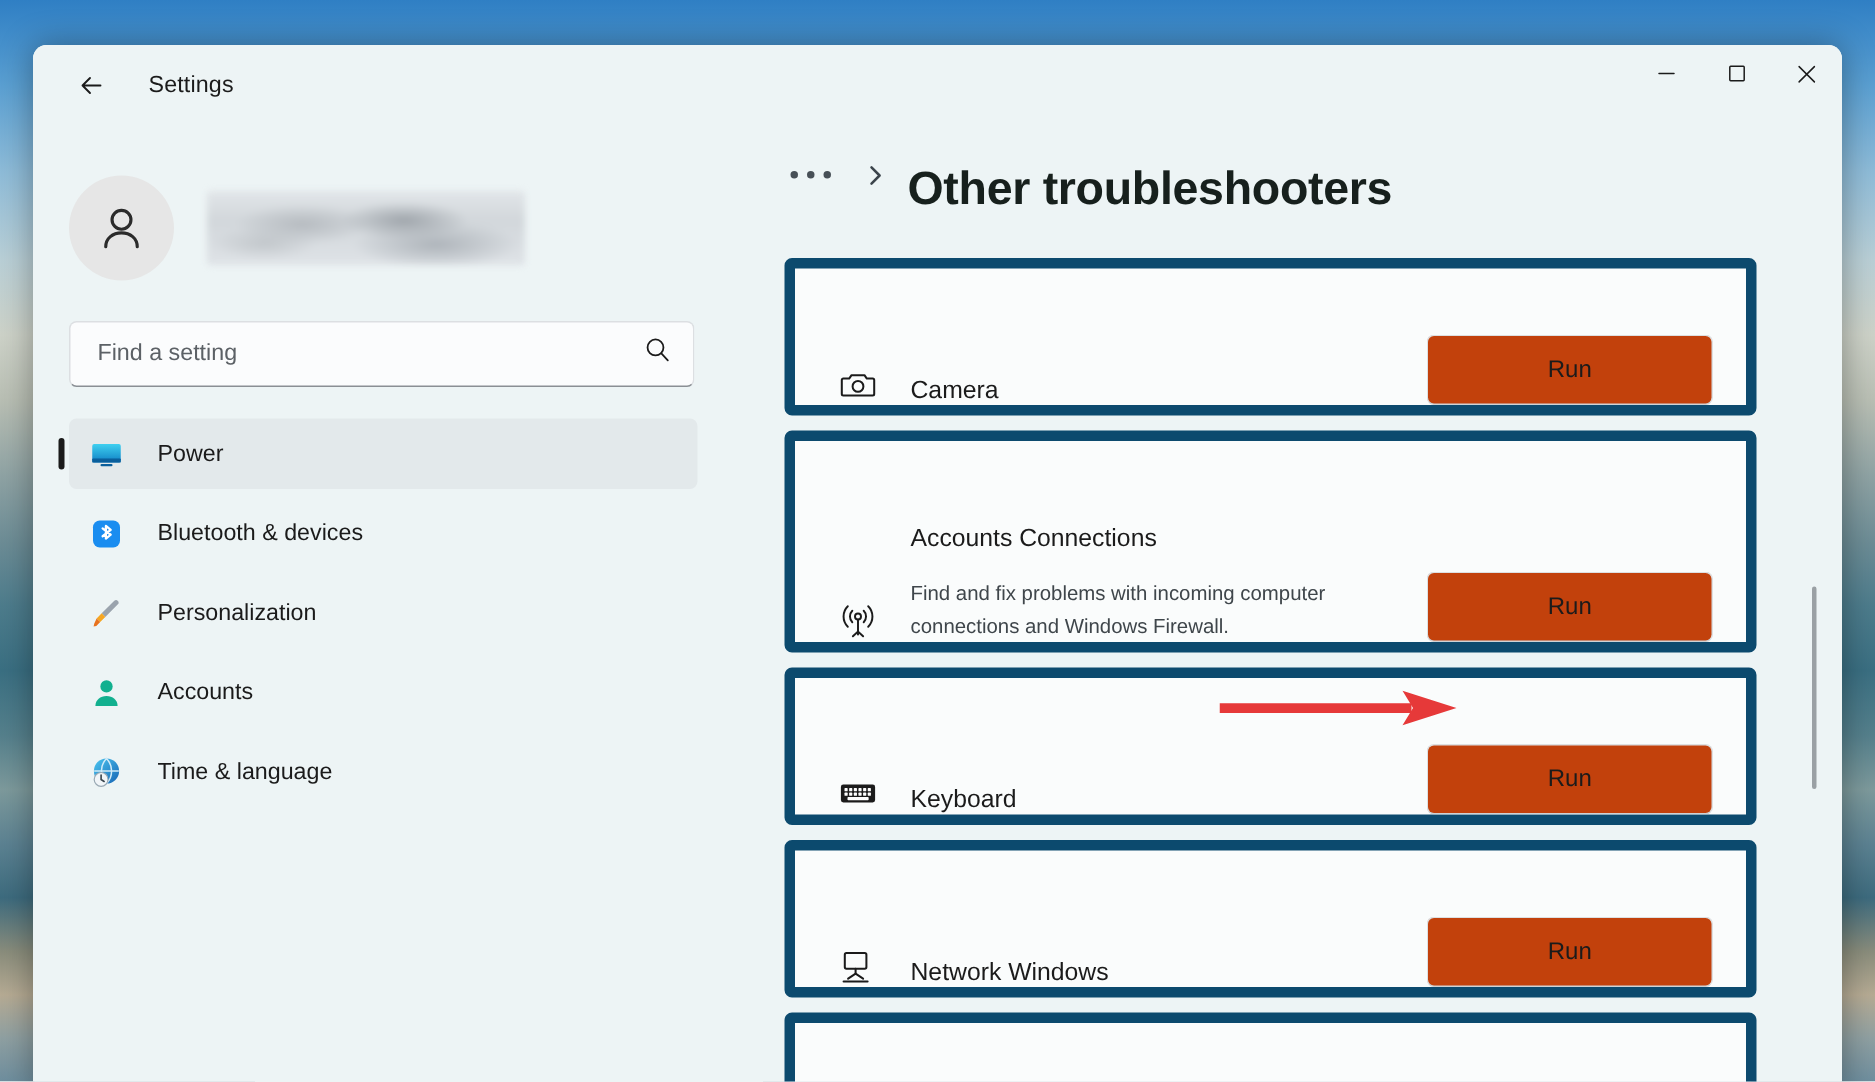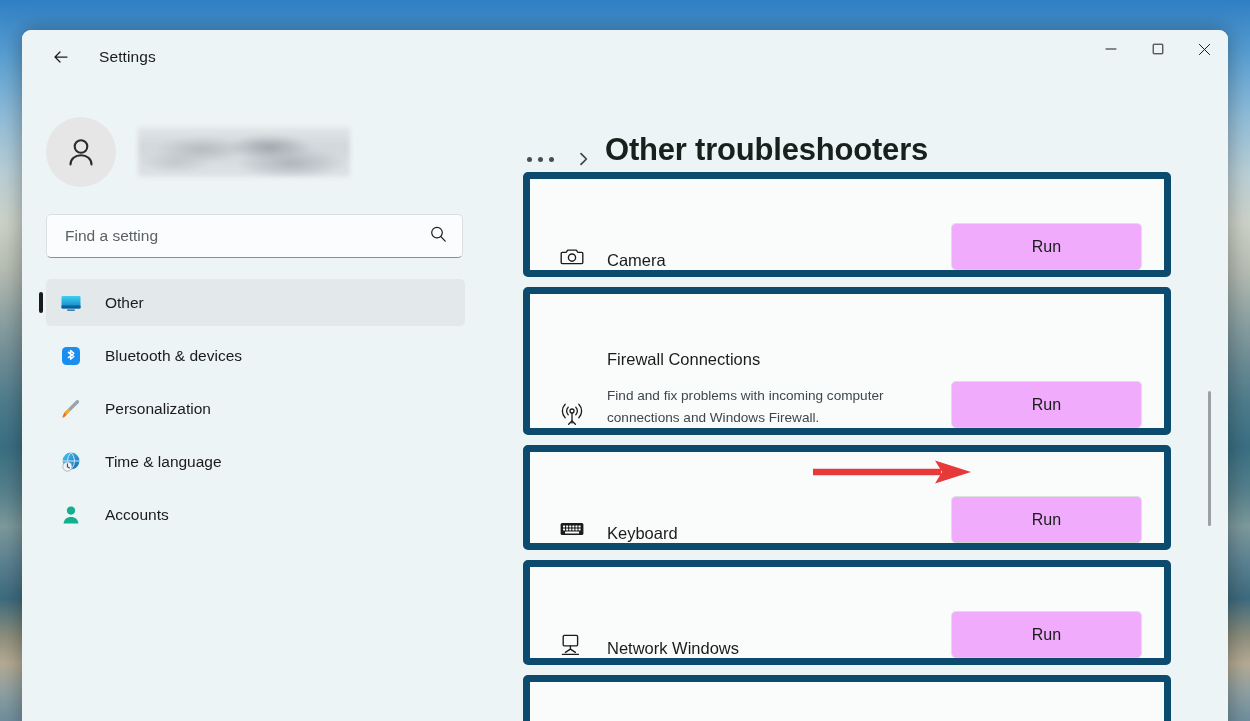--- a/index.html
+++ b/index.html
@@ -190,21 +190,21 @@
     padding-right: 0;
   }
   #main-scroll {
     height: 100%;
     padding: 0 57px 0 38px;
     overflow: hidden;
   }
 
   #breadcrumb-row {
     display: flex;
-    align-items: flex-end;
+    align-items: flex-start;
     padding-top: 24px;
     height: 84px;
   }
   #crumb-ellipsis {
     display: flex; gap: 6px; align-items: center;
     padding: 6px 4px;
     cursor: pointer;
   }
   #crumb-ellipsis span {
     width: 5px; height: 5px; border-radius: 50%;
@@ -242,21 +242,21 @@
     font-size: 13.6px;
     color: #3f464b;
     line-height: 1.58;
     margin-top: 16px;
     max-width: 310px;
   }
   .run-button {
     width: 191px;
     height: 47px;
     flex: 0 0 191px;
-    background: #f0abfc;
+    background: #c2410c;
     border: 1px solid #dde0e2;
     border-bottom-color: #cfd3d6;
     border-radius: 5px;
     font-family: "Liberation Sans", sans-serif;
     font-size: 16px;
     color: #1b1b1b;
     cursor: pointer;
     margin-top: 44px;
   }
 
@@ -361,21 +361,21 @@
                   <linearGradient id="mg" x1="0" y1="0" x2="0" y2="1">
                     <stop offset="0%" stop-color="#3fd0f0"></stop>
                     <stop offset="100%" stop-color="#0f7fc4"></stop>
                   </linearGradient>
                 </defs>
                 <rect x="2.5" y="5" width="19" height="12.4" rx="1.3" fill="url(#mg)"></rect>
                 <rect x="2.5" y="14.6" width="19" height="2.8" rx="0.6" fill="#0a5f9c"></rect>
                 <rect x="8" y="18.4" width="8" height="1.4" rx="0.7" fill="#0a5f9c"></rect>
               </svg>
             </span>
-            <span class="nav-label">Other</span>
+            <span class="nav-label">Power</span>
           </div>
 
           <div class="nav-item">
 
             <span class="nav-icon">
               <svg width="22" height="22" viewBox="0 0 22 22">
                 <rect x="2" y="2" width="18" height="18" rx="4.5" fill="#1a8df0"></rect>
                 <path d="M8.4 7.3l5.4 4.2-3.2 2.6V5.6l3.2 2.7-5.4 4.2" fill="none" stroke="#fff" stroke-width="1.5" stroke-linecap="round" stroke-linejoin="round"></path>
               </svg>
             </span>
@@ -388,51 +388,51 @@
             <span class="nav-icon">
               <svg width="24" height="24" viewBox="0 0 24 24">
                 <path d="M19.6 3.6c.7.7.7 1.7 0 2.3l-8.4 8.4-2.4-2.4 8.4-8.4c.7-.6 1.7-.6 2.4.1z" fill="#9aa3ad"></path>
                 <path d="M8.8 11.9l2.4 2.4-3.4 3.4-2.4-2.4 3.4-3.4z" fill="#f5a623"></path>
                 <path d="M5.4 15.3l2.4 2.4-2.6 2.6-1.8.4.4-1.8 1.6-3.6z" fill="#e8721e"></path>
               </svg>
             </span>
             <span class="nav-label">Personalization</span>
           </div>
 
+
+          <div class="nav-item">
+
+            <span class="nav-icon">
+              <svg width="22" height="22" viewBox="0 0 22 22">
+                <circle cx="11" cy="6.6" r="4.1" fill="#12b08f"></circle>
+                <path d="M3.6 19.6c0-4 3.3-6.6 7.4-6.6s7.4 2.6 7.4 6.6H3.6z" fill="#12b08f"></path>
+              </svg>
+            </span>
+            <span class="nav-label">Accounts</span>
+          </div>
 
           <div class="nav-item">
 
             <span class="nav-icon">
               <svg width="24" height="24" viewBox="0 0 24 24">
                 <defs>
                   <linearGradient id="gg" x1="0" y1="0" x2="1" y2="1">
                     <stop offset="0%" stop-color="#4bc6f0"></stop>
                     <stop offset="100%" stop-color="#1765b5"></stop>
                   </linearGradient>
                 </defs>
                 <circle cx="12" cy="11" r="8.4" fill="url(#gg)"></circle>
                 <path d="M3.8 11h16.4M12 2.6c2.3 2.4 3.4 5.4 3.4 8.4s-1.1 6-3.4 8.4C9.7 17 8.6 14 8.6 11S9.7 5 12 2.6z" fill="none" stroke="#cfeaf8" stroke-width="1"></path>
                 <circle cx="8.4" cy="16.6" r="4.6" fill="#f1f5f8" stroke="#9aa9b4" stroke-width=".8"></circle>
                 <path d="M8.4 13.7v3l2 1.3" fill="none" stroke="#3b4750" stroke-width="1.1" stroke-linecap="round"></path>
               </svg>
             </span>
             <span class="nav-label">Time &amp; language</span>
           </div>
 
-          <div class="nav-item">
-
-            <span class="nav-icon">
-              <svg width="22" height="22" viewBox="0 0 22 22">
-                <circle cx="11" cy="6.6" r="4.1" fill="#12b08f"></circle>
-                <path d="M3.6 19.6c0-4 3.3-6.6 7.4-6.6s7.4 2.6 7.4 6.6H3.6z" fill="#12b08f"></path>
-              </svg>
-            </span>
-            <span class="nav-label">Accounts</span>
-          </div>
-
         </div>
       </div>
 
       <div id="main">
         <div id="main-scroll">
 
           <div id="breadcrumb-row">
             <div id="crumb-ellipsis">
               <span></span>
               <span></span>
@@ -465,21 +465,21 @@
               <span class="card-icon">
                 <svg width="28" height="28" viewBox="0 0 28 28" fill="none" stroke="#1b1b1b" stroke-width="1.3" stroke-linecap="round">
                   <circle cx="14" cy="11" r="2"></circle>
                   <path d="M10.2 7.2a5.4 5.4 0 000 7.6M17.8 7.2a5.4 5.4 0 010 7.6"></path>
                   <path d="M7.2 4.2a9.6 9.6 0 000 13.6M20.8 4.2a9.6 9.6 0 010 13.6"></path>
                   <path d="M14 13.2V23"></path>
                   <path d="M10.6 24.2L14 21l3.4 3.2"></path>
                 </svg>
               </span>
               <div class="card-text">
-                <div class="card-title">Firewall Connections</div>
+                <div class="card-title">Accounts Connections</div>
                 <div class="card-desc">Find and fix problems with incoming computer connections and Windows Firewall.</div>
               </div>
               <button class="run-button">Run</button>
             </div>
 
             <div class="card">
               <span class="card-icon">
                 <svg width="28" height="28" viewBox="0 0 28 28">
                   <rect x="2.6" y="8" width="22.8" height="12" rx="1.6" fill="#1b1b1b"></rect>
                   <g fill="#ffffff">

